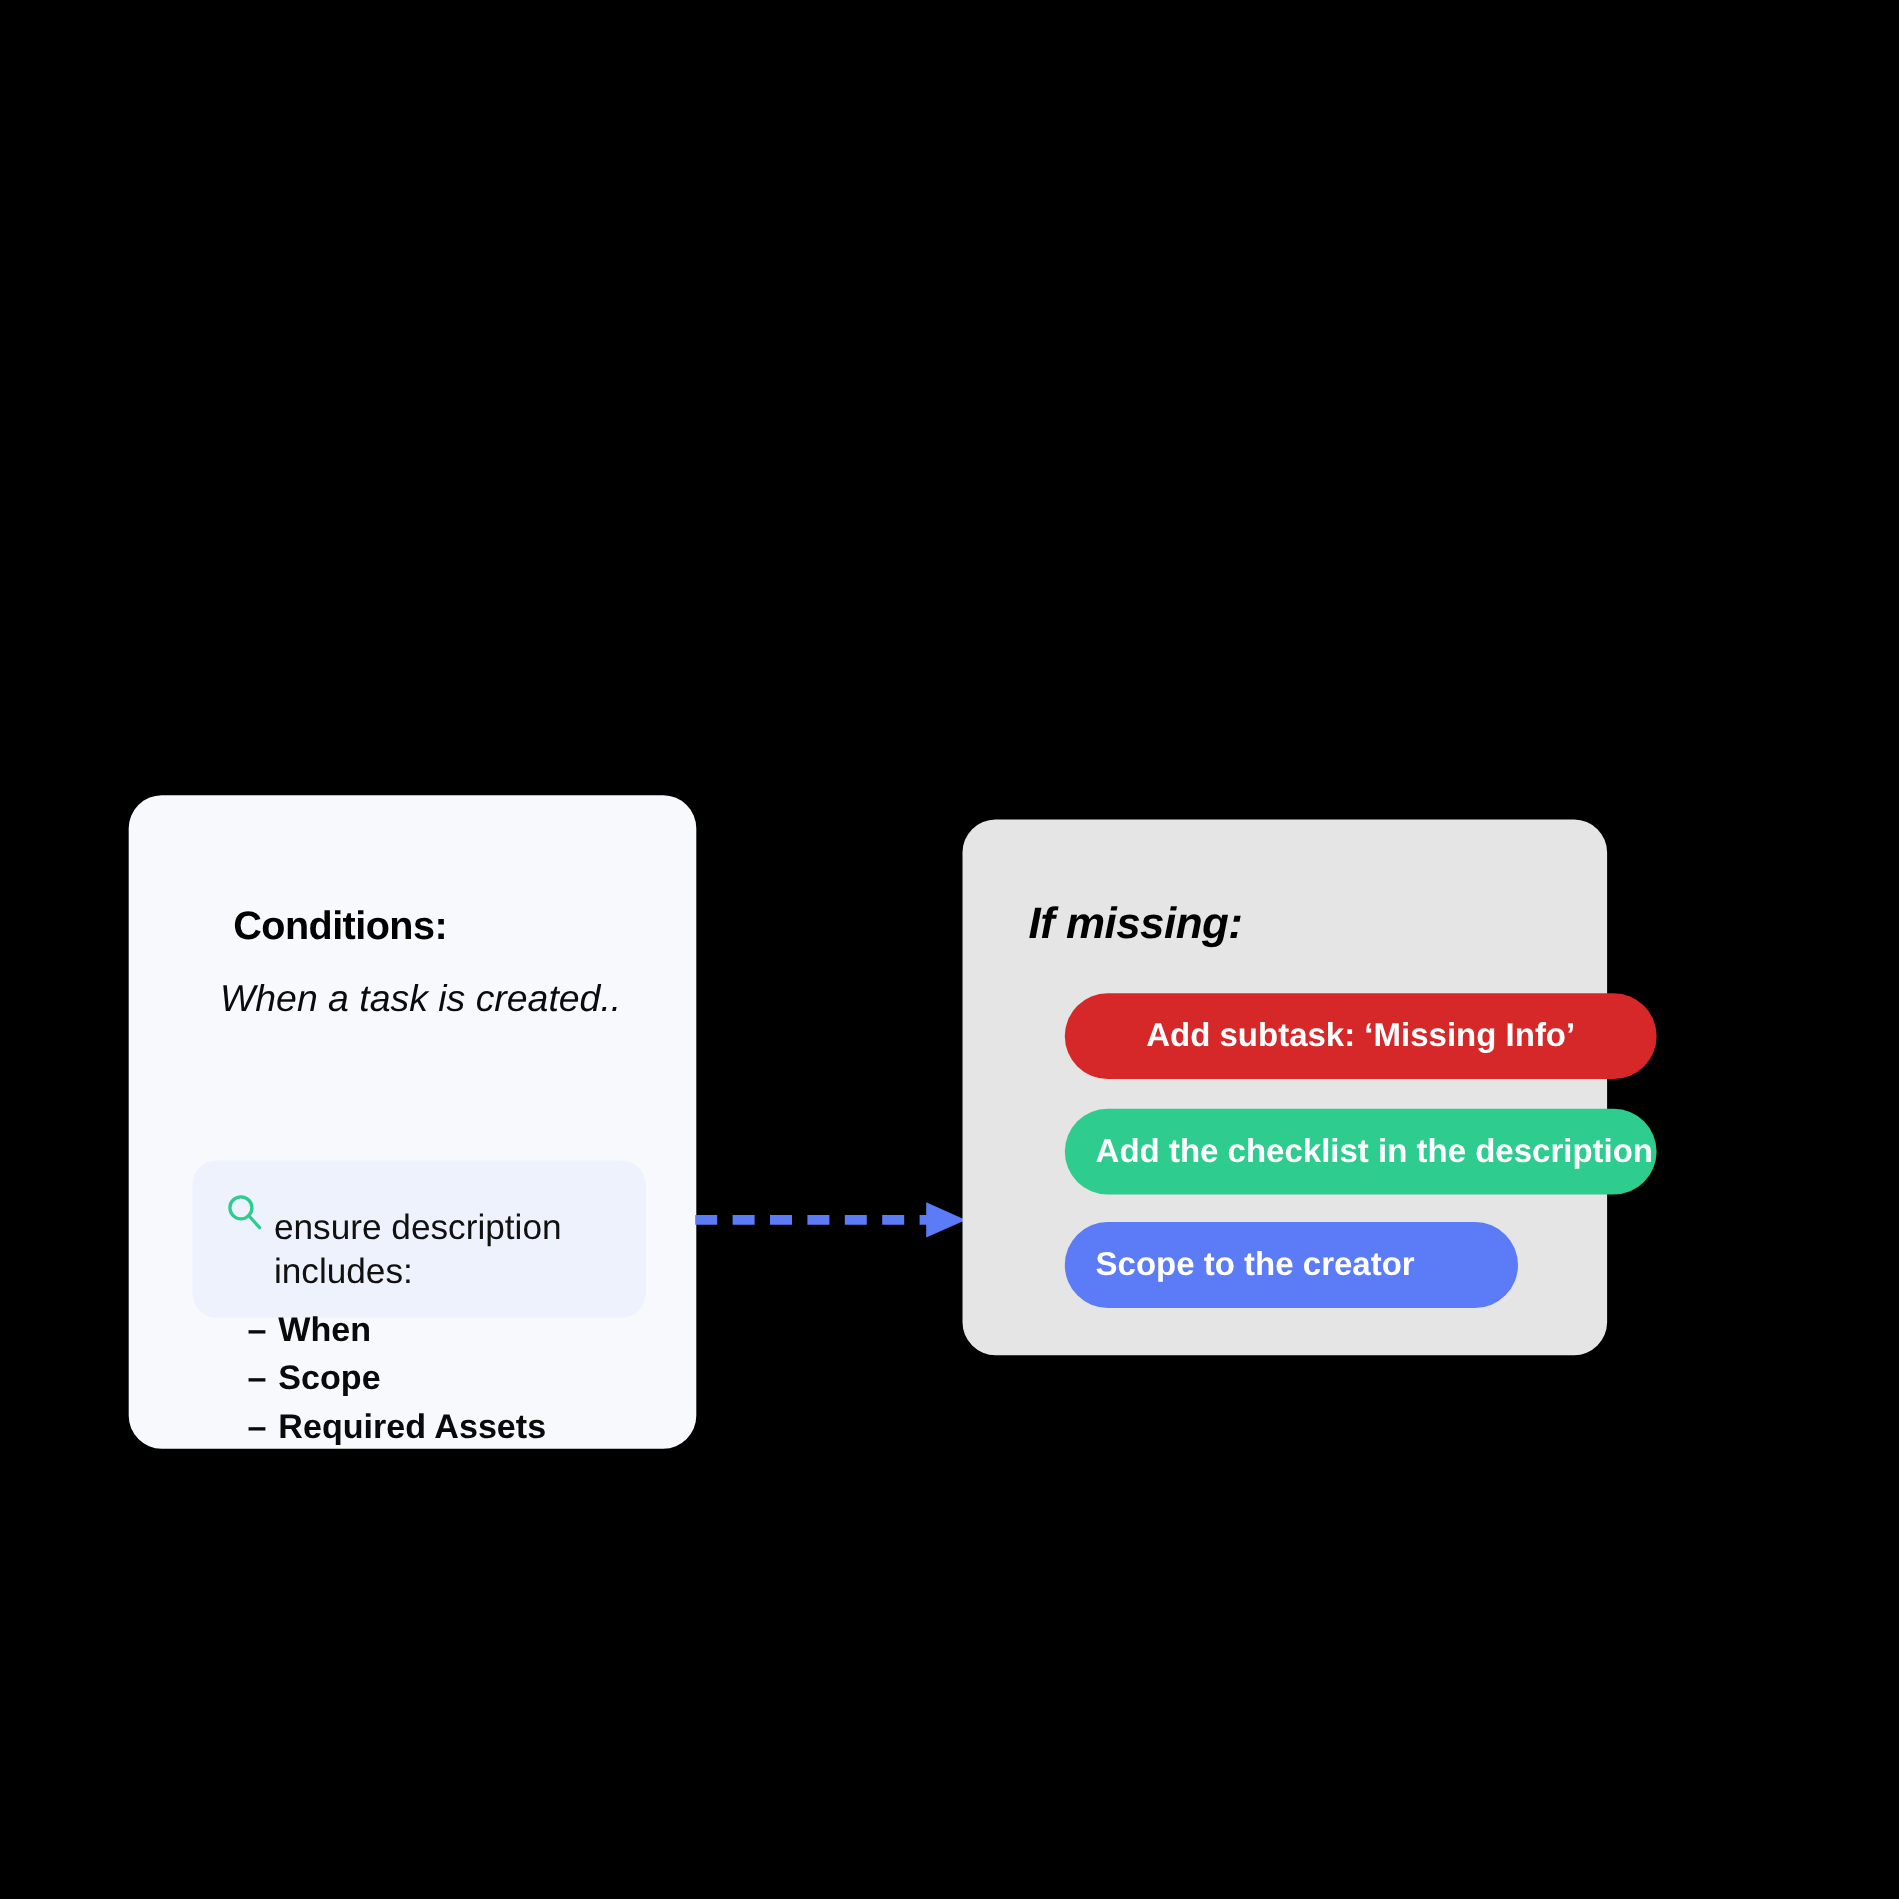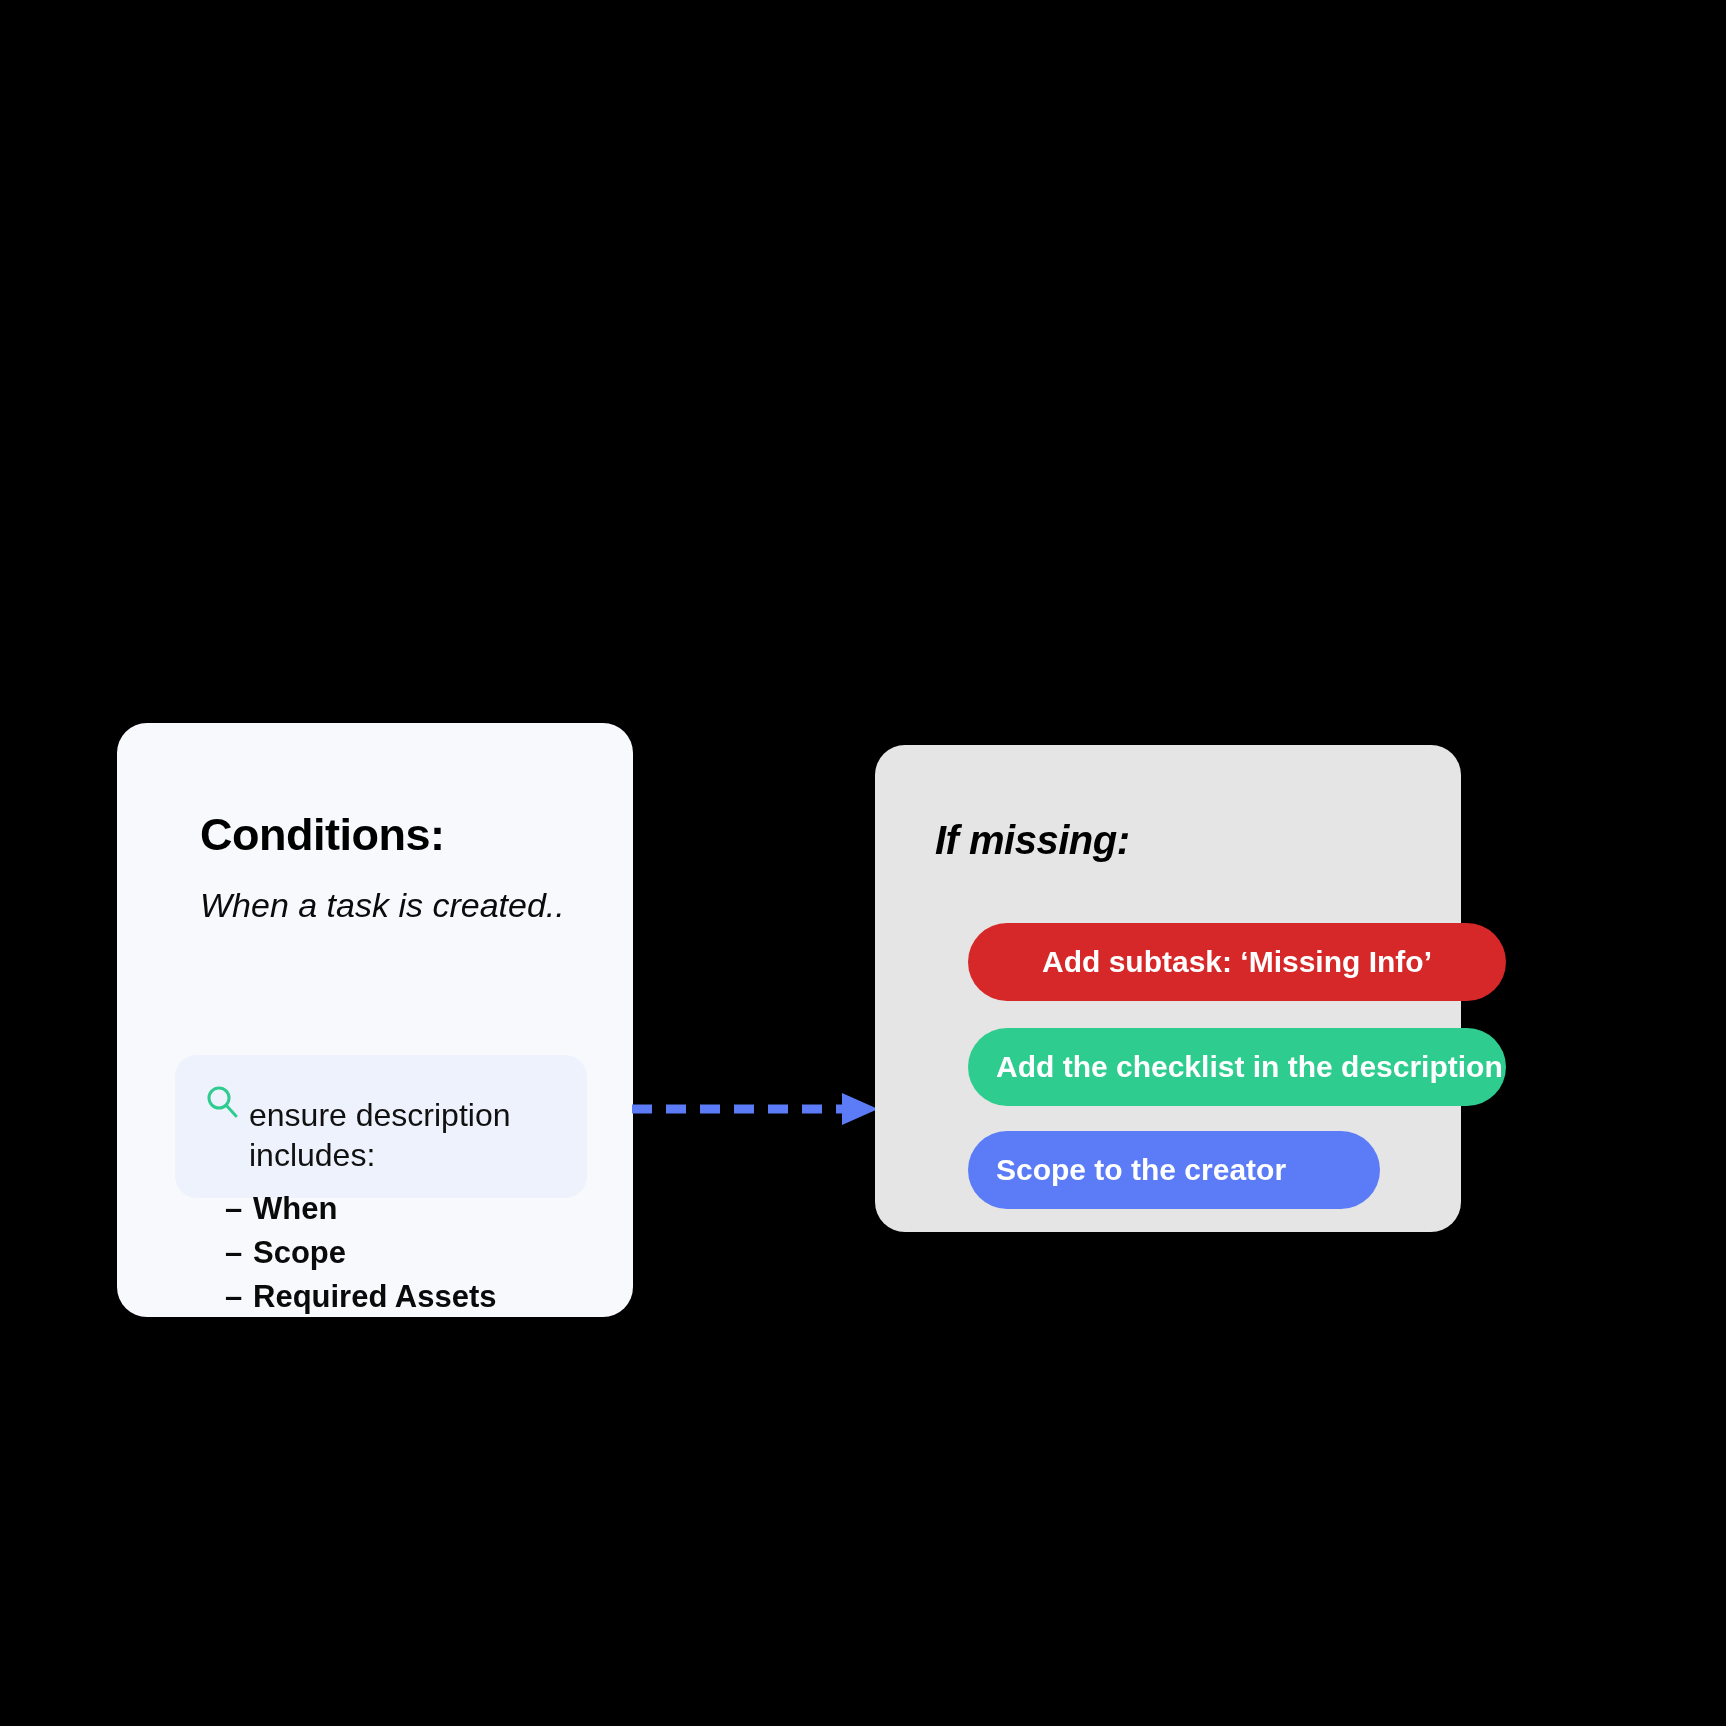--- a/index.html
+++ b/index.html
@@ -34,26 +34,26 @@
   }
 
   .conditions-inner {
     position: absolute;
     left: 83px;
     top: 88px;
     right: 48px;
   }
 
   .conditions-title {
-    font-size: 45px;
+    font-size: 36px;
     font-weight: 700;
     color: #000000;
     letter-spacing: -0.5px;
     line-height: 1.05;
-    margin: 0;
+    margin: 12px;
   }
 
   .conditions-subtitle {
     font-size: 34px;
     font-style: italic;
     font-weight: 400;
     color: #0b0b0b;
     line-height: 1.15;
     margin: 28px 0 0 0;
     white-space: nowrap;
@@ -156,21 +156,20 @@
     margin: 0;
   }
 
   .pill {
     position: absolute;
     display: flex;
     align-items: center;
     border-radius: 999px;
     color: #ffffff;
     box-sizing: border-box;
-    margin-top: 20px;
   }
 
   .pill-label {
     font-size: 30px;
     font-weight: 700;
     line-height: 1;
     white-space: nowrap;
     color: #ffffff;
   }
 

